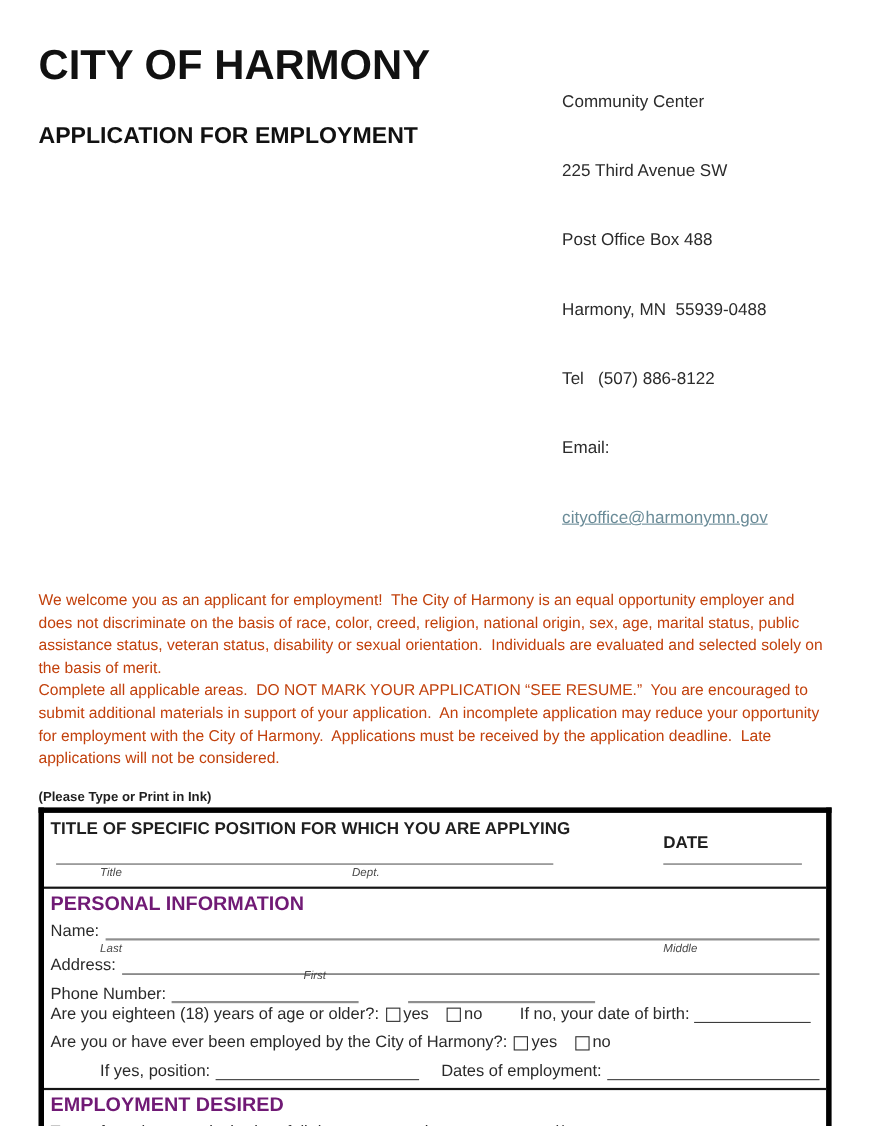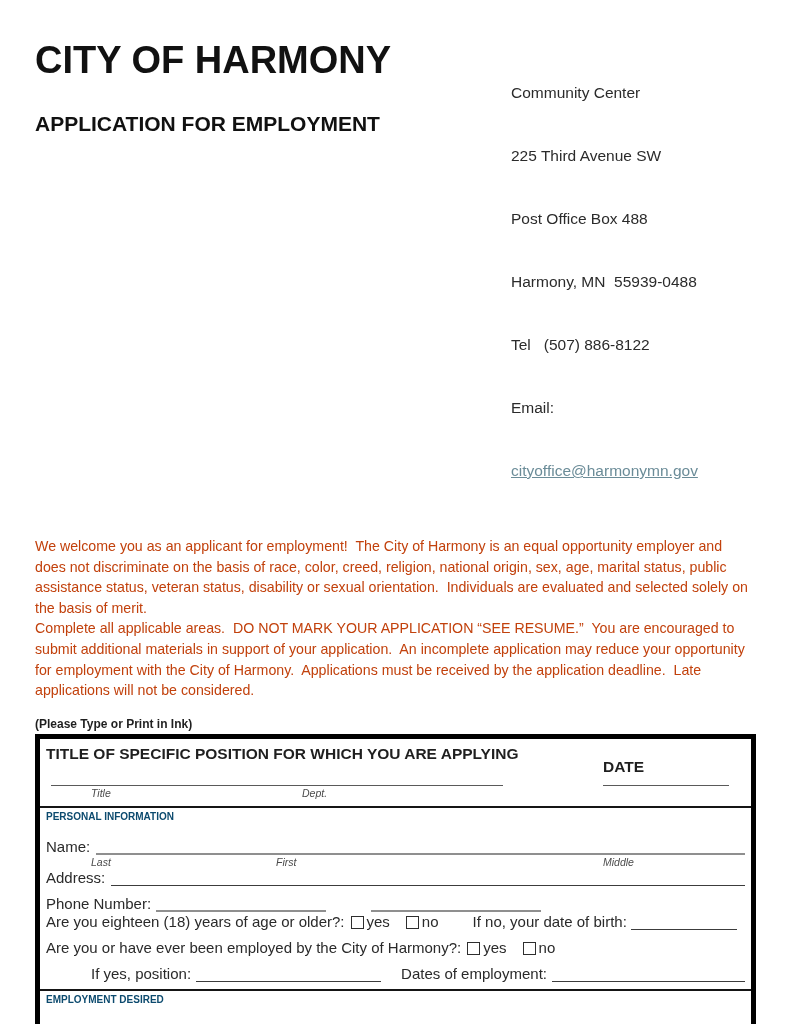--- a/index.html
+++ b/index.html
@@ -33,21 +33,21 @@
   .intro p { margin: 0; white-space: pre-wrap; }
   .type-note { text-align: left; font-size: 12px; font-weight: bold; margin-top: 16px; }
 
   
   .formbox {
     margin-top: 3px;
     border: 5px solid #000;
     border-bottom: 2px solid #1a1a1a;
     padding: 0 6px;
   }
-  .sect-header { font-size: 10px; font-weight: bold; color: #0c4a6e; padding-top: 3px; height: 21px; }
+  .sect-header { font-size: 18px; font-weight: bold; color: #701a75; padding-top: 3px; height: 21px; }
   .divider { border-top: 2px solid #151515; margin: 7px -6px 0 -6px; }
 
   .row {
     display: flex; align-items: flex-end;
     font-size: 15px; height: 18px; margin-top: 8px;
     white-space: pre; color: #2a2a2a;
   }
   .row.tight { margin-top: 0; }
   .indent { padding-left: 45px; }
 
@@ -70,23 +70,23 @@
 
   
   .pos-row { position: relative; height: 20px; margin-top: 6px; }
   .pos-row .pt { position: absolute; left: 0; top: 0; font-size: 15.5px; font-weight: bold; }
   .pos-row .dt { position: absolute; left: 557px; top: 13px; font-size: 15.5px; font-weight: bold; }
   .pos-lines { position: relative; height: 21px; }
   .pos-lines .abs-ln { position: absolute; bottom: 0; border-bottom: 1.4px solid #5a5a5a; height: 0; }
   .pos-lines .l1 { left: 5px; width: 452px; }
   .pos-lines .l2 { left: 557px; width: 126px; }
   .pos-subs span { position: absolute; }
-  .pos-subs .s1 { left: 45px; } .pos-subs .s2 { left: 256px; }
+  .pos-subs .s1 { left: 45px; } .pos-subs .s2 { left: 274px; }
 
-  .name-subs .s1 { left: 45px; } .name-subs .s2 { left: 230px; } .name-subs .s3 { left: 557px; }
+  .name-subs .s1 { left: 45px; } .name-subs .s2 { left: 230px; margin-top: 25px; } .name-subs .s3 { left: 557px; }
   .phone-subs .s1 { left: 95px; } .phone-subs .s2 { left: 305px; }
 
   .w170 { width: 170px; } .w185 { width: 185px; } .w106 { width: 106px; }
   .gap45 { width: 45px; } .gap20 { width: 20px; }
   .ml-dob { margin-left: 34px; }
   .ml-opt { margin-left: 22px; }
 </style>
 </head>
 <body>
 

